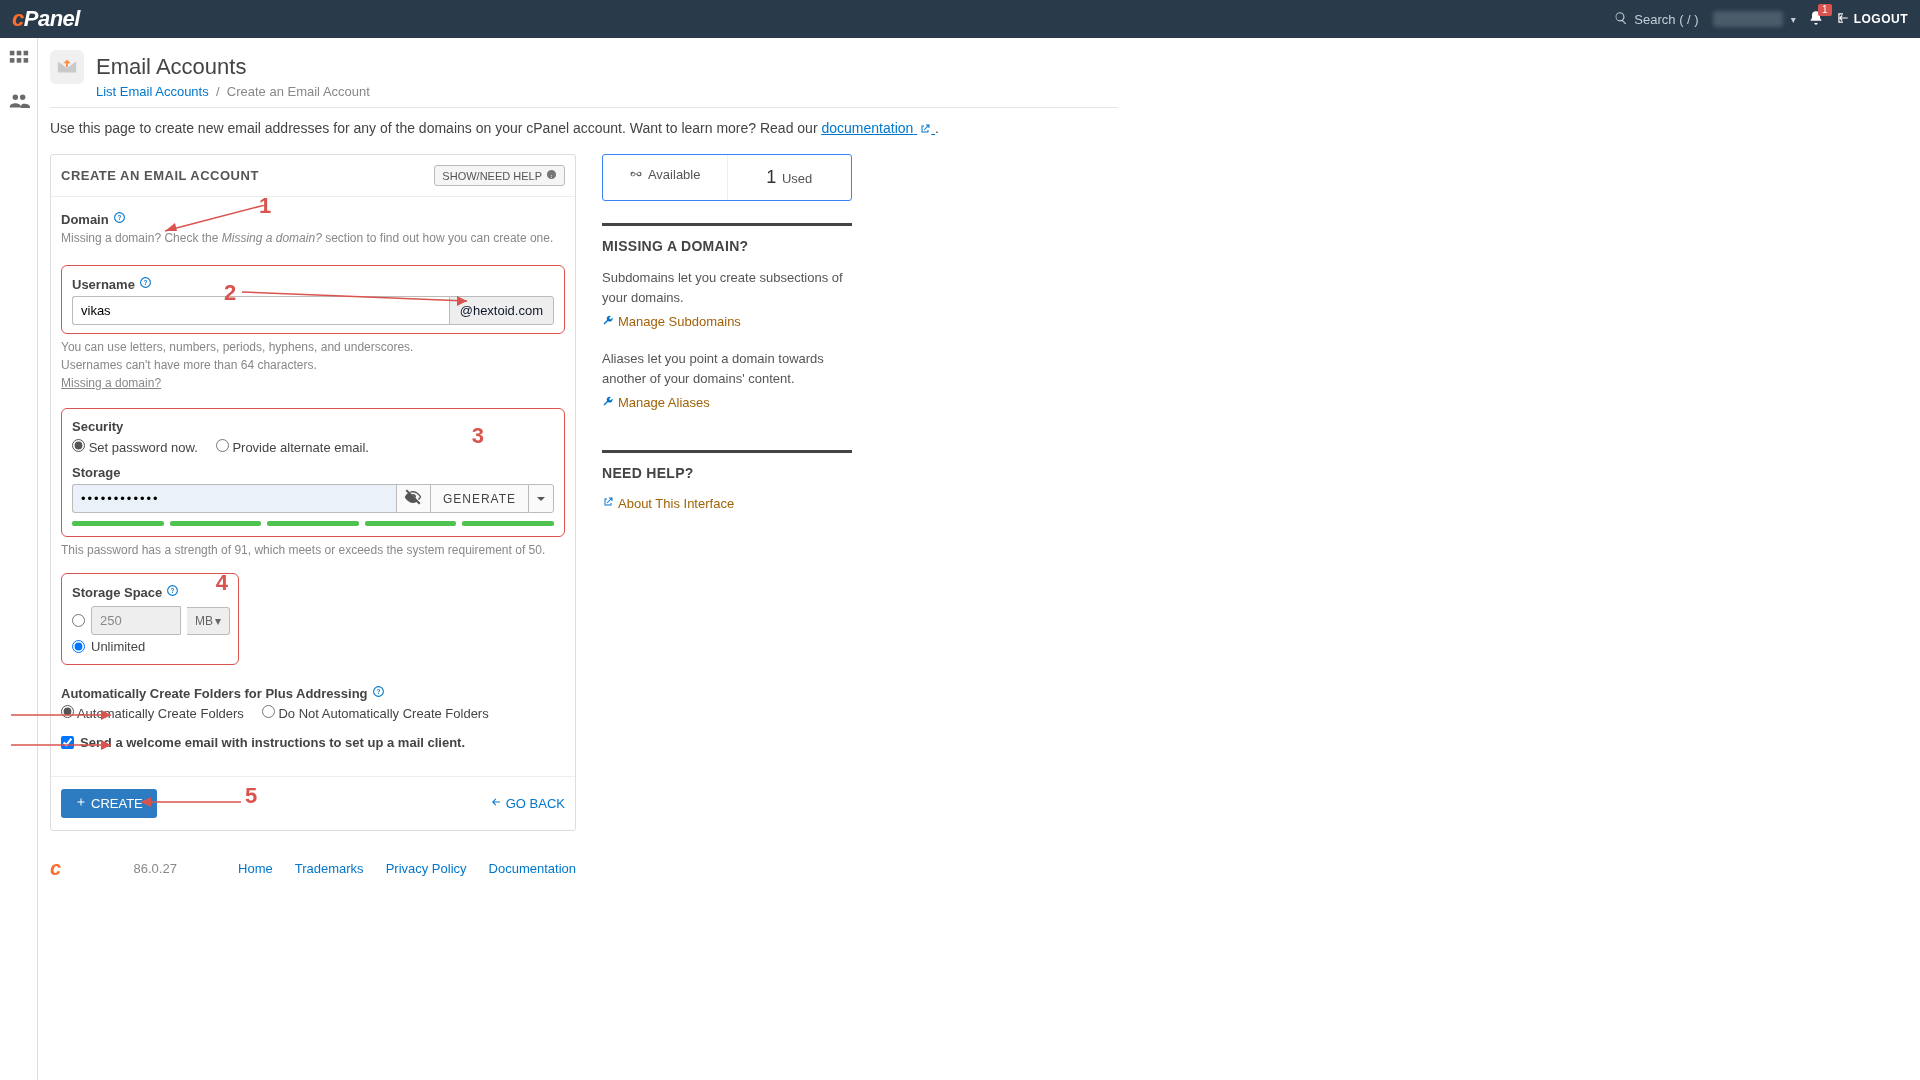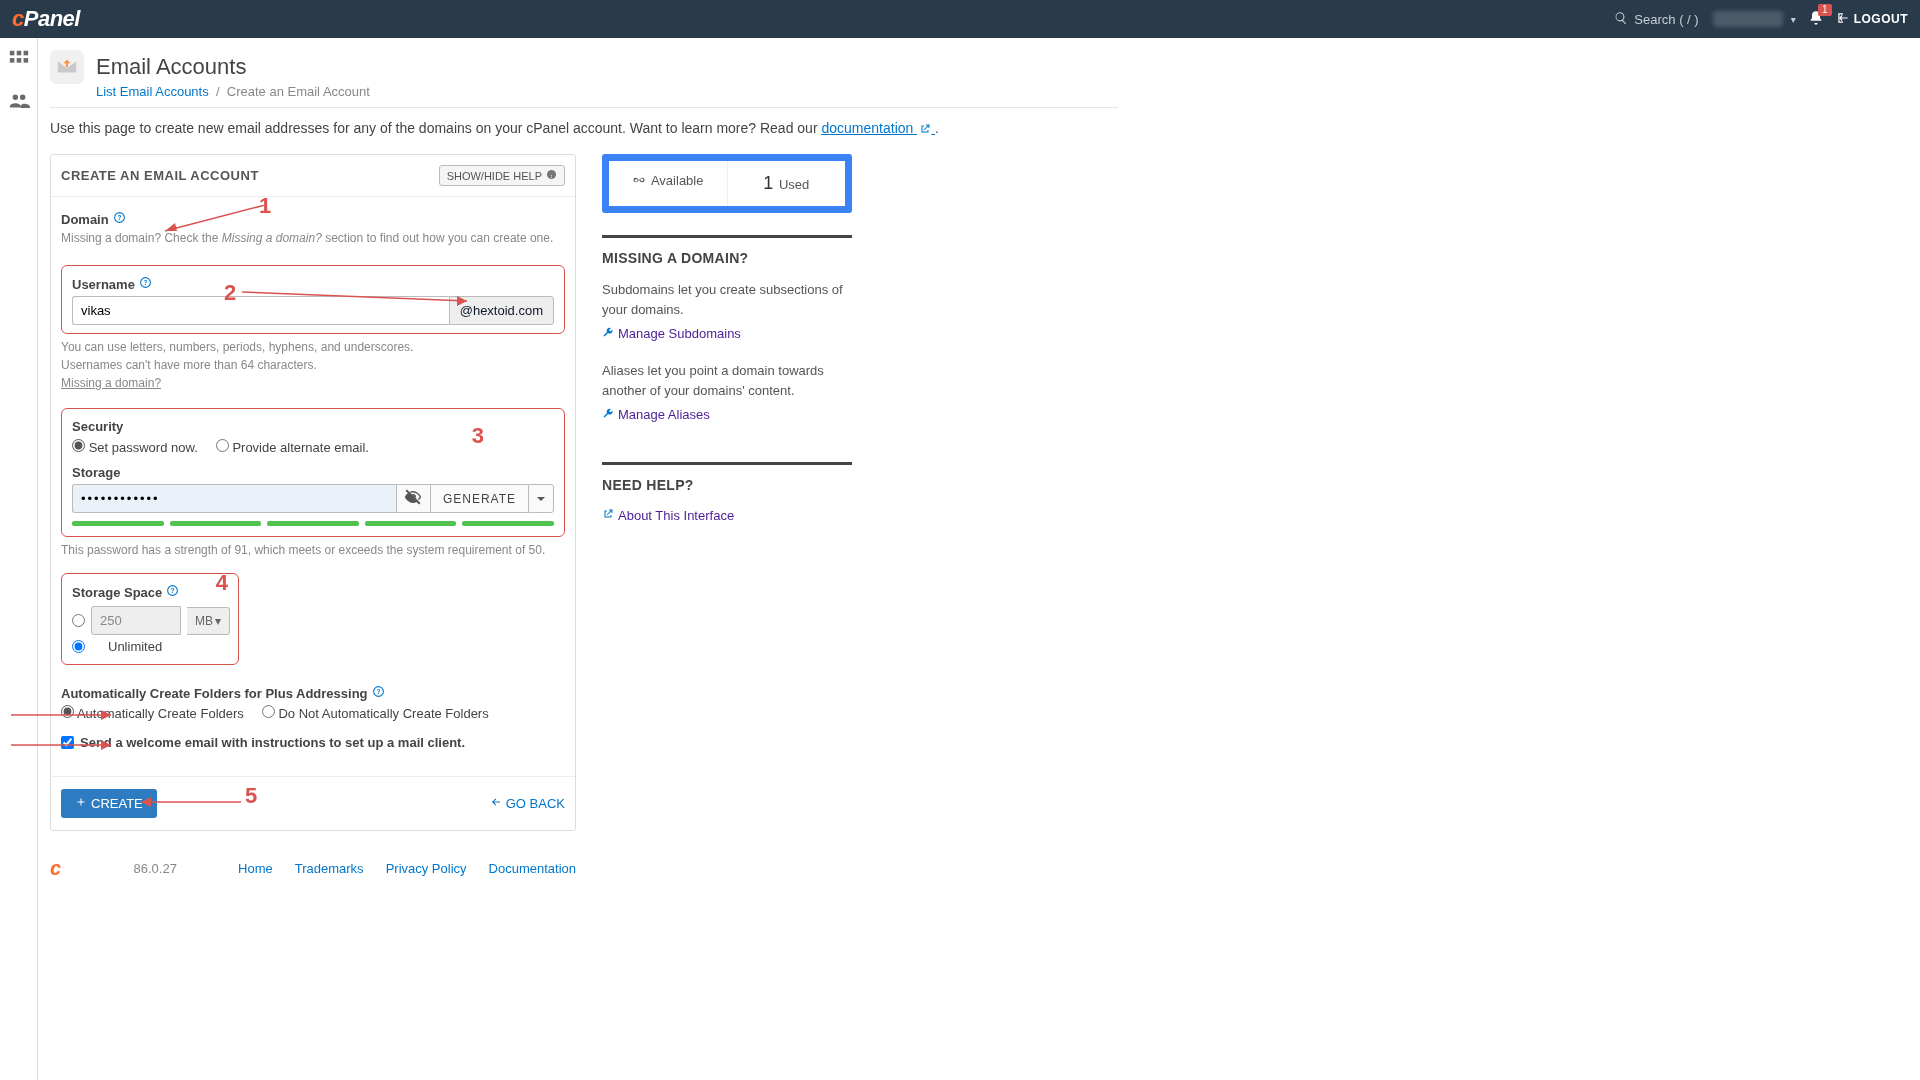--- a/index.html
+++ b/index.html
@@ -90,30 +90,30 @@
 
   .form-footer { border-top:1px solid #eee; margin-top:10px; padding:12px 10px; display:flex; align-items:center; justify-content:space-between; position:relative; }
   .btn-primary { background:#2d7cc1; color:#fff; border:0; padding:7px 14px; font-size:13px; border-radius:3px; display:flex; align-items:center; gap:4px; cursor:pointer; }
   .btn-primary svg{width:12px;height:12px;fill:#fff;}
   .go-back { color:#0077cc; font-size:13px; text-decoration:none; display:flex; align-items:center; gap:4px;}
   .go-back svg{width:12px;height:12px;fill:#0077cc;}
 
   .stay-row { padding: 12px 10px 0; font-size:13px; border-top:1px solid #eee;}
 
   
-  .stats { display:flex; border:7px solid #3b82f6; border-radius:3px; overflow:hidden; }
+  .stats { display:flex; border:1px solid #3b82f6; border-radius:3px; overflow:hidden; }
   .stat { flex:1; text-align:center; padding:12px 4px; font-size:13px; color:#555; }
   .stat + .stat { border-left:1px solid #eee;}
   .stat span.num { font-size:18px; color:#333; margin-right:2px;}
   .stat svg{width:14px;height:14px;fill:#555;vertical-align:-2px;margin-right:2px;}
   .right-section { margin-top: 22px; }
   .right-rule { border:0; border-top:3px solid #444; width:100%; margin-bottom:12px;}
   .right-title { font-weight:600; font-size:14px; letter-spacing:0.3px; color:#444; margin-bottom:14px;}
   .right-text { font-size:13px; color:#555; margin-bottom:6px; line-height:1.5;}
-  .tool-link { color:#4c1d95; font-size:13px; text-decoration:none; display:inline-flex; align-items:center; gap:4px;}
+  .tool-link { color:#a16207; font-size:13px; text-decoration:none; display:inline-flex; align-items:center; gap:4px;}
   .tool-link svg{width:12px;height:12px;fill:#0077cc;}
 
   
   .page-foot { display:flex; align-items:center; gap:22px; padding: 26px 0 0; font-size:13px;}
   .page-foot .ver{ color:#888; }
   .page-foot-spacer{flex:1;}
   .page-foot a{ color:#0077cc; text-decoration:none;}
 
   
   .arrow-svg { position:absolute; pointer-events:none; }
@@ -214,21 +214,21 @@
     </a><span> .</span>
   </p>
 
   <div class="columns">
 
     <div class="col-left">
       <div class="panel">
         <div class="panel-head">
           <span class="panel-head-title">CREATE AN EMAIL ACCOUNT</span>
           <button class="helpbtn">
-            <span>SHOW/HIDE HELP</span>
+            <span>SHOW/NEED HELP</span>
             <span><svg viewBox="0 0 24 24">
                   <path d="M12 2a10 10 0 100 20 10 10 0 000-20zm1 17h-2v-2h2v2zm1.6-7.2l-.9.9c-.7.7-1.2 1.3-1.2 2.3h-2v-.5c0-1.1.5-2 .1.3-2.9l1.2-1.2a1.8 1.8 0 00-1.3-3.1 1.8 1.8 0 00-1.8 1.8H7.5A4.3 4.3 0 0112 5a4.3 4.3 0 012.6 6.8z"></path>
                 </svg></span>
           </button>
         </div>
 
         <div class="panel-body">
 
           <div class="block" style="padding-right:4px;">
             <span class="red-num" style="top:-18px; left:198px;">1</span>
@@ -314,21 +314,21 @@
                   </svg></span>
             </div>
             <div class="storage-row">
               <input type="radio" name="storage" style="">
               <input type="text" disabled="" value="250" style="">
               <span class="storage-unit">
                   <span>MB</span> 
                   <span>▾</span>
                 </span>
             </div>
-            <label style="display:flex;align-items:center;gap:23px;font-size:13px;margin-top:2px;">
+            <label style="display:flex;align-items:center;gap:6px;font-size:13px;margin-top:2px;">
               <input type="radio" name="storage" checked="" style=""> 
                 <span>Unlimited</span>
             </label>
           </div>
 
           <div class="block" style="margin-bottom:14px;">
             <svg class="ext-arrow" style="top:22px;" viewBox="0 0 110 16">
                 <line x1="0" y1="8" x2="100" y2="8"></line>
                 <polygon points="100,8 90,3 90,13"></polygon>
               </svg>

